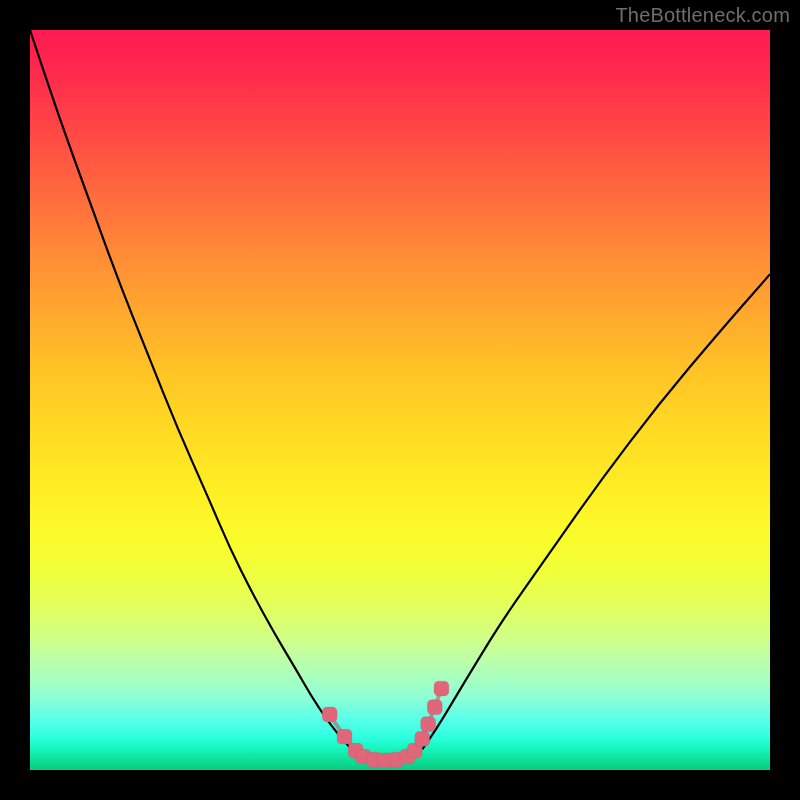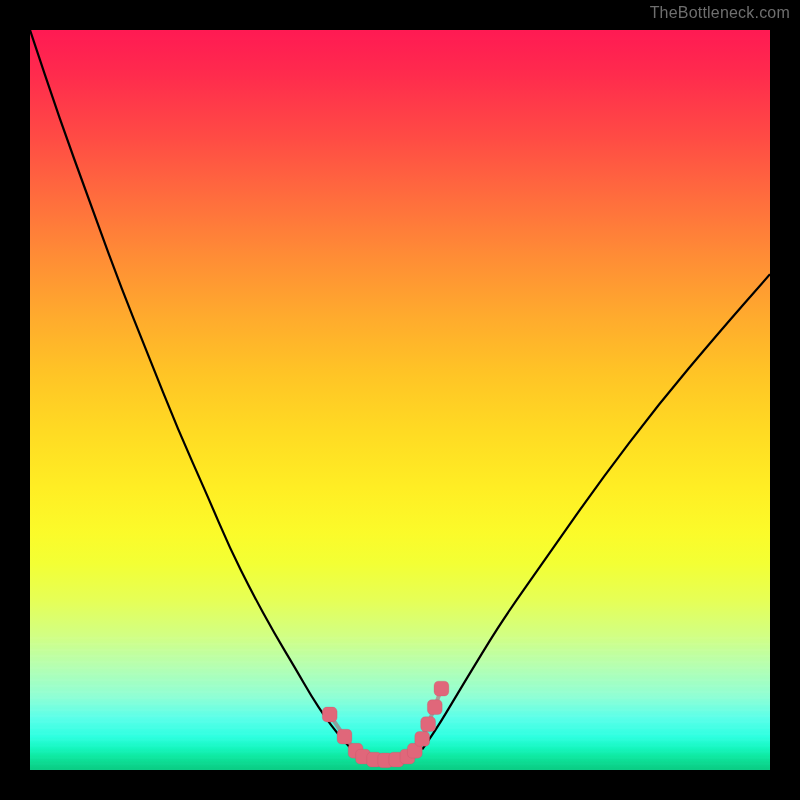--- a/index.html
+++ b/index.html
@@ -17,21 +17,21 @@
     left: 0;
     width: 800px;
     height: 800px;
     background: #000;
   }
   .watermark {
     position: absolute;
     top: 4px;
     right: 10px;
     color: #6e6e6e;
-    font-size: 16px;
+    font-size: 20px;
     font-weight: 500;
     letter-spacing: 0.2px;
     z-index: 3;
     text-align: right;
   }
   .plot {
     position: absolute;
     top: 30px;
     left: 30px;
     width: 740px;

